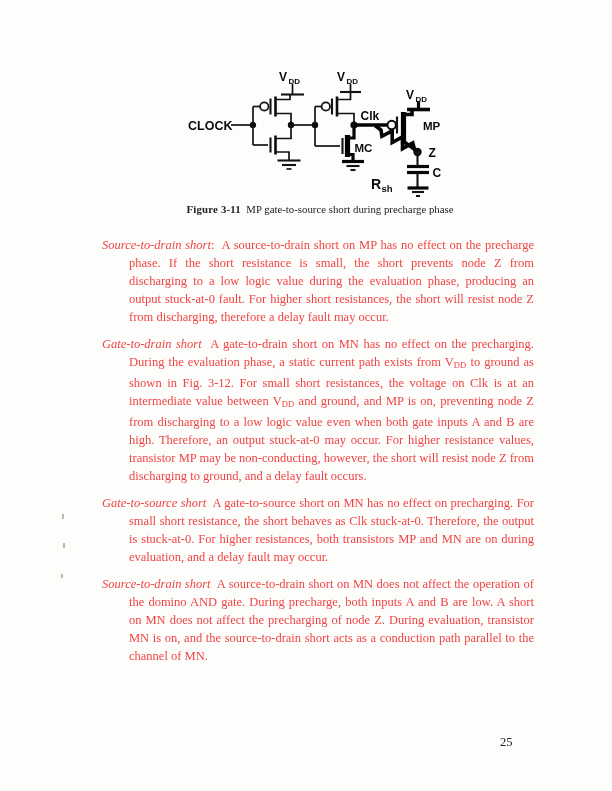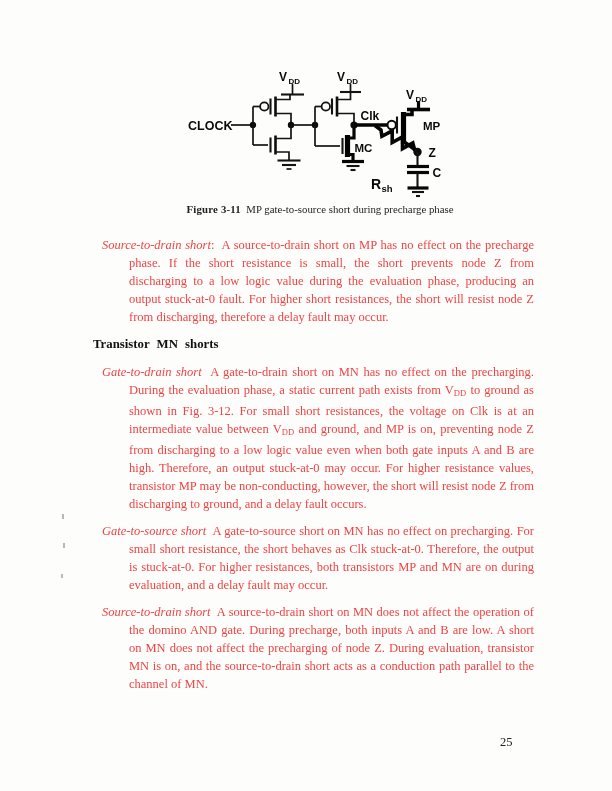--- a/index.html
+++ b/index.html
@@ -152,21 +152,20 @@
     </g>
     <text x="432.5" y="176.5" font-size="12">C</text>
   </svg>
 
   <div class="fig-caption">
     <b>Figure 3-11</b><span>&nbsp; MP gate-to-source short during precharge phase</span>
   </div>
 
   <div class="textblock">
     <p><i>Source-to-drain short</i><span>:&nbsp; A source-to-drain short on MP has no effect on the precharge phase.  If the short resistance is small, the short prevents node Z from discharging to a low logic value during the evaluation phase, producing an output stuck-at-0 fault.  For higher short resistances, the short will resist node Z from discharging, therefore a delay fault may occur.</span></p>
-    <h3>Transistor MN shorts</h3>
     <p><i>Gate-to-drain short</i><span>&nbsp; A gate-to-drain short on MN has no effect on the precharging.  During the evaluation phase, a static current path exists from V</span><span class="tsub">DD</span><span> to ground as shown in Fig. 3-12.  For small short resistances, the voltage on Clk is at an intermediate value between V</span><span class="tsub">DD</span><span> and ground, and MP is on, preventing node Z from discharging to a low logic value even when both gate inputs A and B are high.  Therefore, an output stuck-at-0 may occur.  For higher resistance values, transistor MP may be non-conducting, however, the short will resist node Z from discharging to ground, and a delay fault occurs.</span></p>
     <p><i>Gate-to-source short</i><span>&nbsp; A gate-to-source short on MN has no effect on precharging.  For small short resistance, the short behaves as Clk stuck-at-0.  Therefore, the output is stuck-at-0.  For higher resistances, both transistors MP and MN are on during evaluation, and a delay fault may occur.</span></p>
     <p><i>Source-to-drain short</i><span>&nbsp; A source-to-drain short on MN does not affect the operation of the domino AND gate.  During precharge, both inputs A and B are low.  A short on MN does not affect the precharging of node Z.  During evaluation, transistor MN is on, and the source-to-drain short acts as a conduction path parallel to the channel of MN.</span></p>
   </div>
 
   <div class="artifact" style="left:62px; top:514px; width:2px; height:5px;"></div>
   <div class="artifact" style="left:63px; top:543px; width:2px; height:5px;"></div>
   <div class="artifact" style="left:61px; top:574px; width:2px; height:4px;"></div>
 
   <div class="pagenum">25</div>

